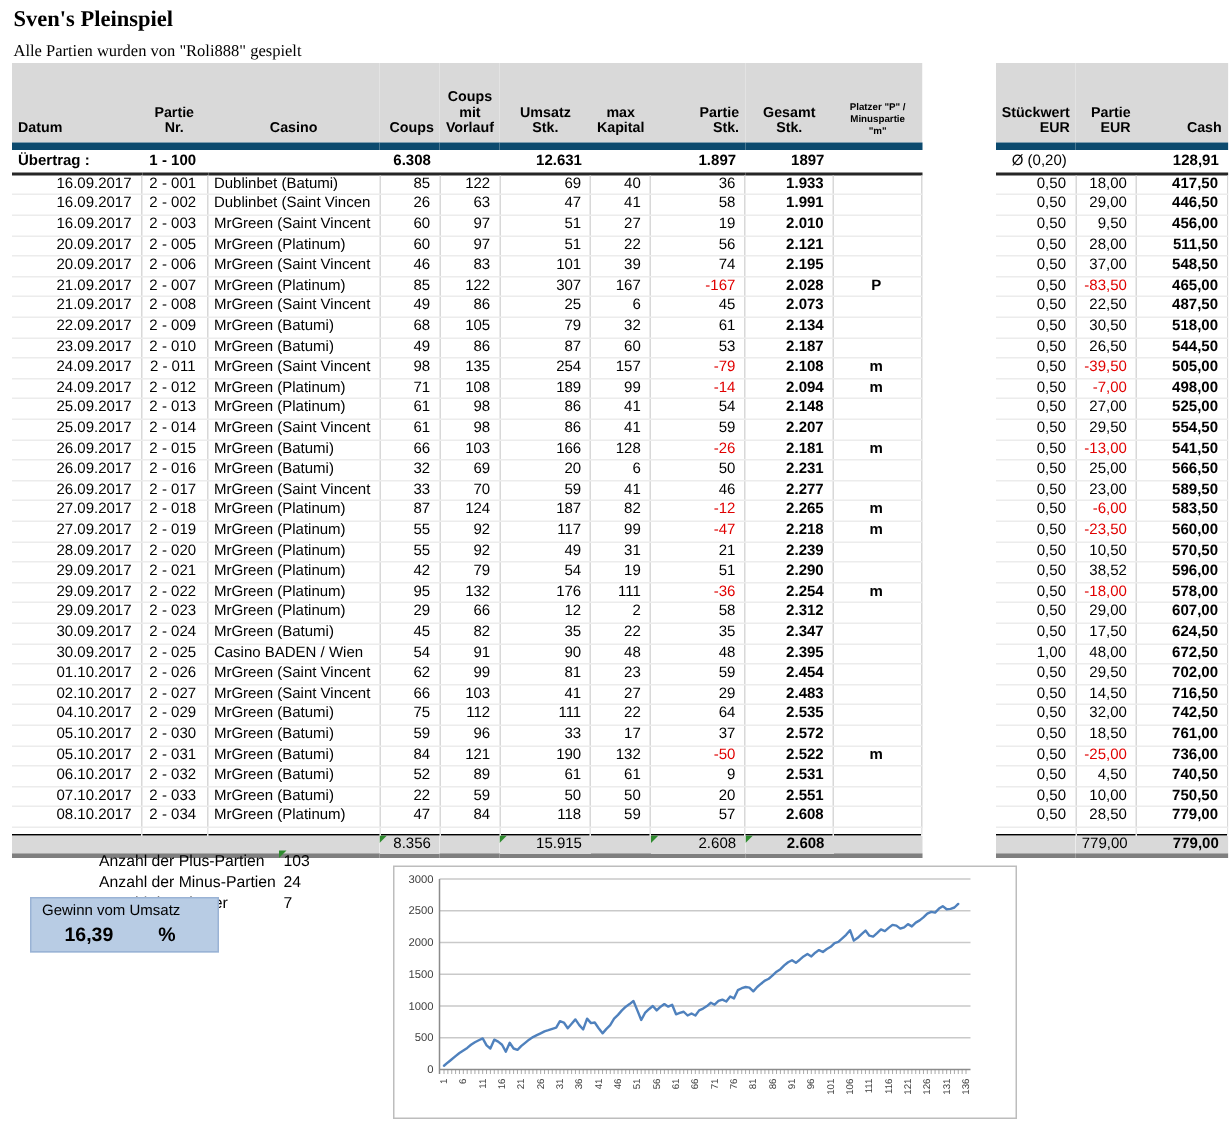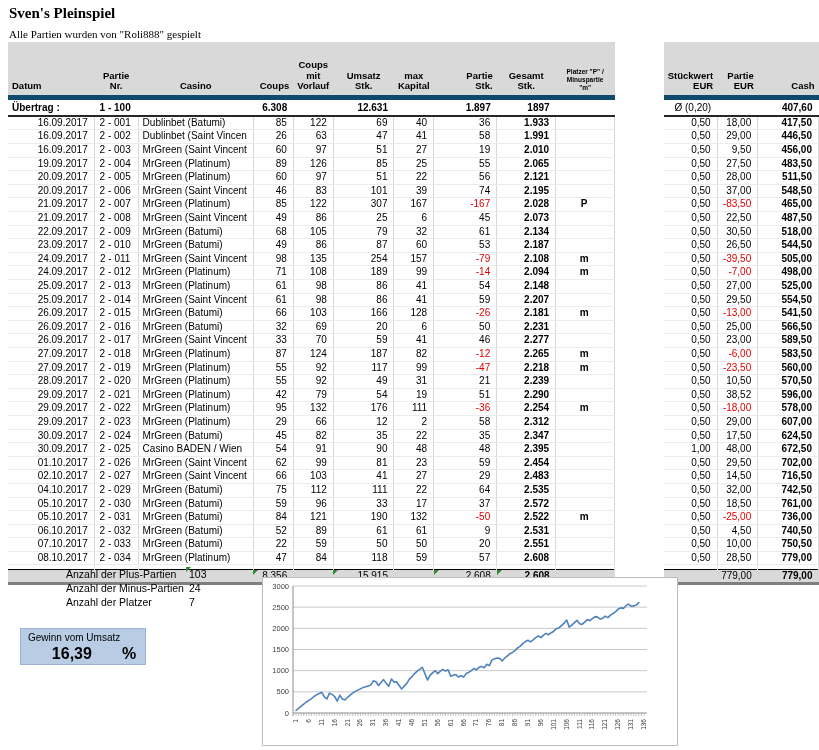--- a/index.html
+++ b/index.html
@@ -43,23 +43,23 @@
 
   .gtri { position:relative; }
   .gtri::before { content:''; position:absolute; left:0; top:0; width:0; height:0;
                   border-top:5px solid #2e8b2e; border-right:5px solid transparent; }
 
   .stats { position:absolute; left:22px; top:567px; }
   .stat-row { display:flex; height:14px; line-height:14px; font-size:10.5px; }
   .stat-label { width:120px;margin-left:44px; }
   .stat-val { position:relative; padding-left:3px; min-width:30px; }
 
-  .gewinn-box { position:absolute; left:20px; top:628px; width:126px; height:37px;
+  .gewinn-box { position:absolute; left:20px; top:598px; width:126px; height:37px;
                 background:#b8cce4; border:1px solid #9ab3d5; font-size:10px; padding:3px 0 0 7px; }
-  .gewinn-val { font-size:16px; font-weight:bold; margin-top:2px; padding-left:15px;text-align:center; }
+  .gewinn-val { font-size:13px; font-weight:bold; margin-top:2px; padding-left:15px; }
   .gewinn-unit { margin-left:30px; }
 
   .chart-box { position:absolute; left:262px; top:577px; width:416px; height:169px;
                border:1px solid #bdbdbd; background:#fff; }
   .chart-box svg { display:block; }
 </style>
 </head>
 <body>
 
 <div class="page">
@@ -125,21 +125,21 @@
           <td class="ar">6.308</td>
           <td></td>
           <td class="ar">12.631</td>
           <td></td>
           <td class="ar">1.897</td>
           <td class="ar">1897</td>
           <td></td>
           <td class="c-gap"></td>
           <td class="ar nw">Ø  (0,20)</td>
           <td></td>
-          <td class="ar">407,60</td>
+          <td class="ar">128,91</td>
         </tr>
       </tbody>
       <tbody id="rows-body">
           <tr>
             <td class="ar">16.09.2017</td>
             <td class="ac">2 - 001</td>
             <td class="al">Dublinbet (Batumi)</td>
             <td class="ar">85</td>
             <td class="ar">122</td>
             <td class="ar">69</td>
@@ -176,36 +176,20 @@
             <td class="ar">97</td>
             <td class="ar">51</td>
             <td class="ar">27</td>
             <td class="ar">19</td>
             <td class="ar bold">2.010</td>
             <td class="platzer-val"></td>
             <td class="c-gap"></td>
             <td class="ar">0,50</td>
             <td class="ar">9,50</td>
             <td class="ar bold">456,00</td>
-          </tr>
-          <tr>
-            <td class="ar">19.09.2017</td>
-            <td class="ac">2 - 004</td>
-            <td class="al">MrGreen (Platinum)</td>
-            <td class="ar">89</td>
-            <td class="ar">126</td>
-            <td class="ar">85</td>
-            <td class="ar">25</td>
-            <td class="ar">55</td>
-            <td class="ar bold">2.065</td>
-            <td class="platzer-val"></td>
-            <td class="c-gap"></td>
-            <td class="ar">0,50</td>
-            <td class="ar">27,50</td>
-            <td class="ar bold">483,50</td>
           </tr>
           <tr>
             <td class="ar">20.09.2017</td>
             <td class="ac">2 - 005</td>
             <td class="al">MrGreen (Platinum)</td>
             <td class="ar">60</td>
             <td class="ar">97</td>
             <td class="ar">51</td>
             <td class="ar">22</td>
             <td class="ar">56</td>

